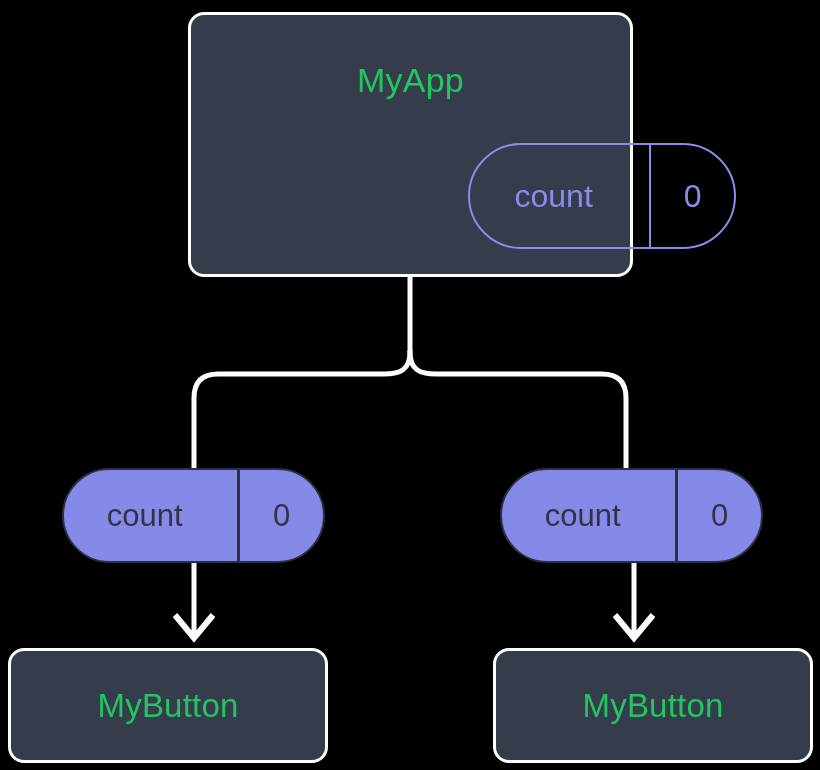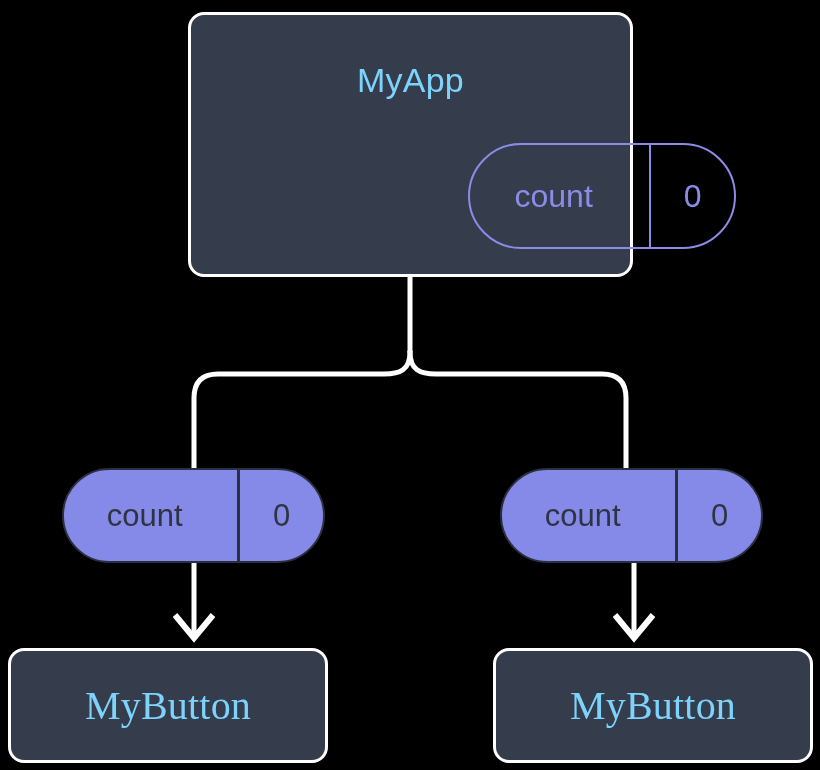--- a/index.html
+++ b/index.html
@@ -32,21 +32,21 @@
     position: absolute;
     box-sizing: border-box;
     background: #353c4c;
     border: 3px solid #ffffff;
     border-radius: 16px;
     display: flex;
     flex-direction: column;
     align-items: center;
   }
   .node-title {
-    color: #7dd3fc;
+    color: #22c55e;
     font-size: 34px;
     line-height: 1;
     letter-spacing: 0.2px;
     white-space: nowrap;
   }
 
   
   #app-node {
     left: 188px;
     top: 12px;
@@ -63,22 +63,21 @@
     left: 8px;
     top: 648px;
     width: 320px;
     height: 115px;
     justify-content: center;
   }
   #button-node-right {
     left: 493px;
   }
   .leaf-node .node-title {
-    font-size: 40px;
-    font-family: Liberation Serif, serif;
+    font-size: 33px;
   }
 
   
   .state-pill {
     position: absolute;
     box-sizing: border-box;
     display: flex;
     align-items: stretch;
     border-radius: 999px;
     overflow: hidden;

